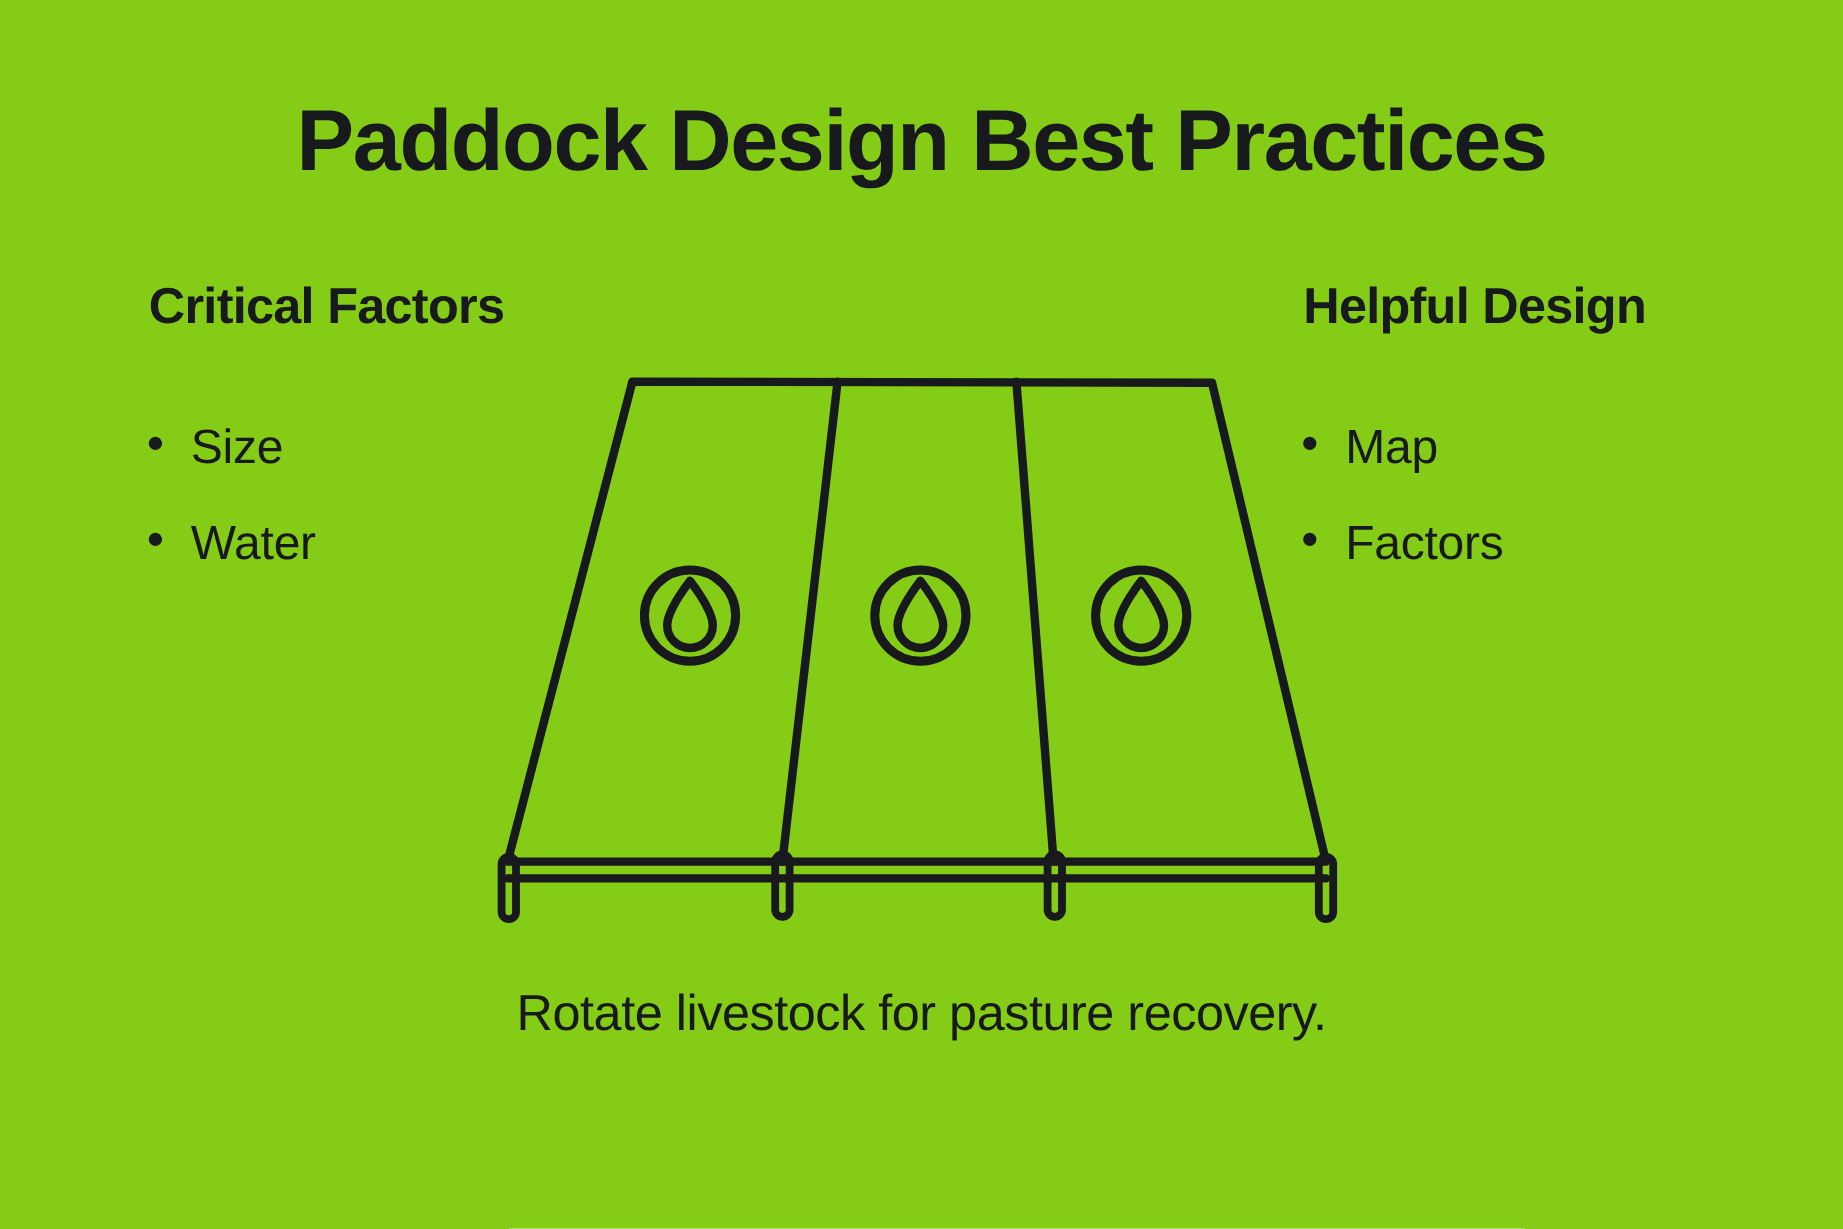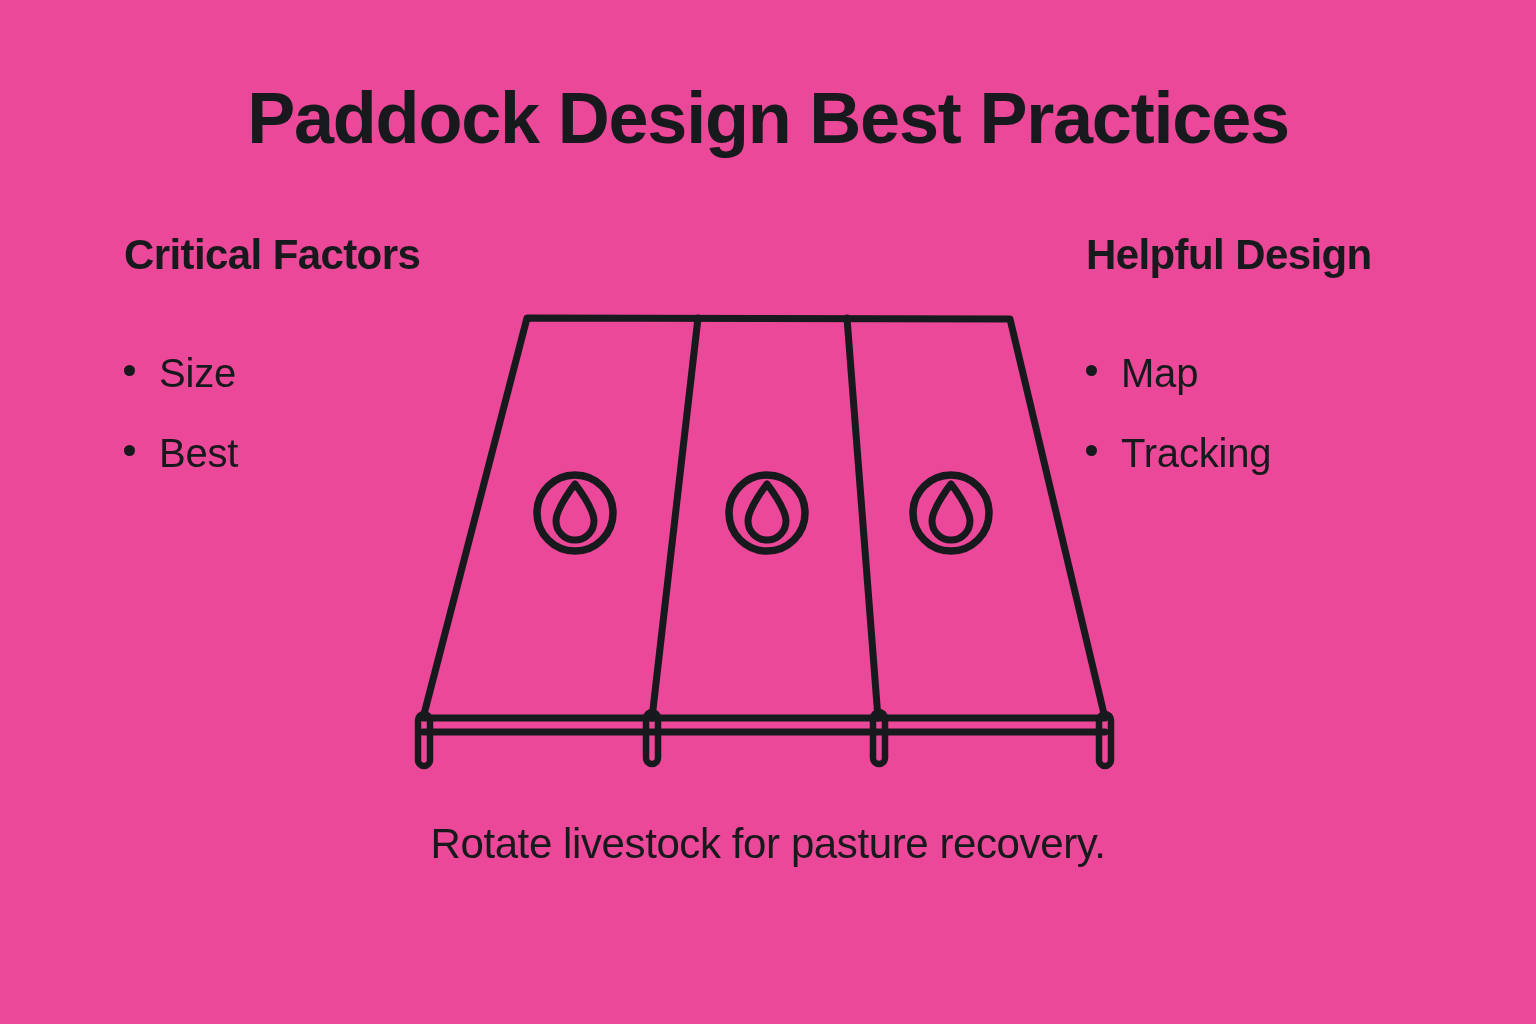--- a/index.html
+++ b/index.html
@@ -8,21 +8,21 @@
     height: 1024px;
     background: #FAF9F7;
     font-family: "Liberation Sans", sans-serif;
     color: #17191C;
     overflow: hidden;
   }
   #page {
     position: relative;
     width: 1536px;
     height: 1024px;
-    background: #ec4899;
+    background: #84cc16;
   }
 
   
   .page-title {
     position: absolute;
     left: 0;
     top: 82px;
     width: 1536px;
     text-align: center;
     font-size: 72px;
@@ -111,35 +111,35 @@
 
   <div class="column left">
     <div class="column-heading">Critical Factors</div>
     <ul class="bullet-list">
       <li class="bullet-item">
         <span class="bullet-dot"></span>
         <span>Size</span>
       </li>
       <li class="bullet-item">
         <span class="bullet-dot"></span>
-        <span>Best</span>
+        <span>Water</span>
       </li>
     </ul>
   </div>
 
   <div class="column right">
     <div class="column-heading">Helpful Design</div>
     <ul class="bullet-list">
       <li class="bullet-item">
         <span class="bullet-dot"></span>
         <span>Map</span>
       </li>
       <li class="bullet-item">
         <span class="bullet-dot"></span>
-        <span>Tracking</span>
+        <span>Factors</span>
       </li>
     </ul>
   </div>
 
   <svg class="diagram" viewBox="0 0 1536 1024" width="1536" height="1024">
 
     <g fill="none" stroke="#17191C" stroke-width="7" stroke-linecap="round" stroke-linejoin="round">
 
       <path d="M 527 318 L 1010 319 L 1105 718 L 423 718 Z"></path>
 

